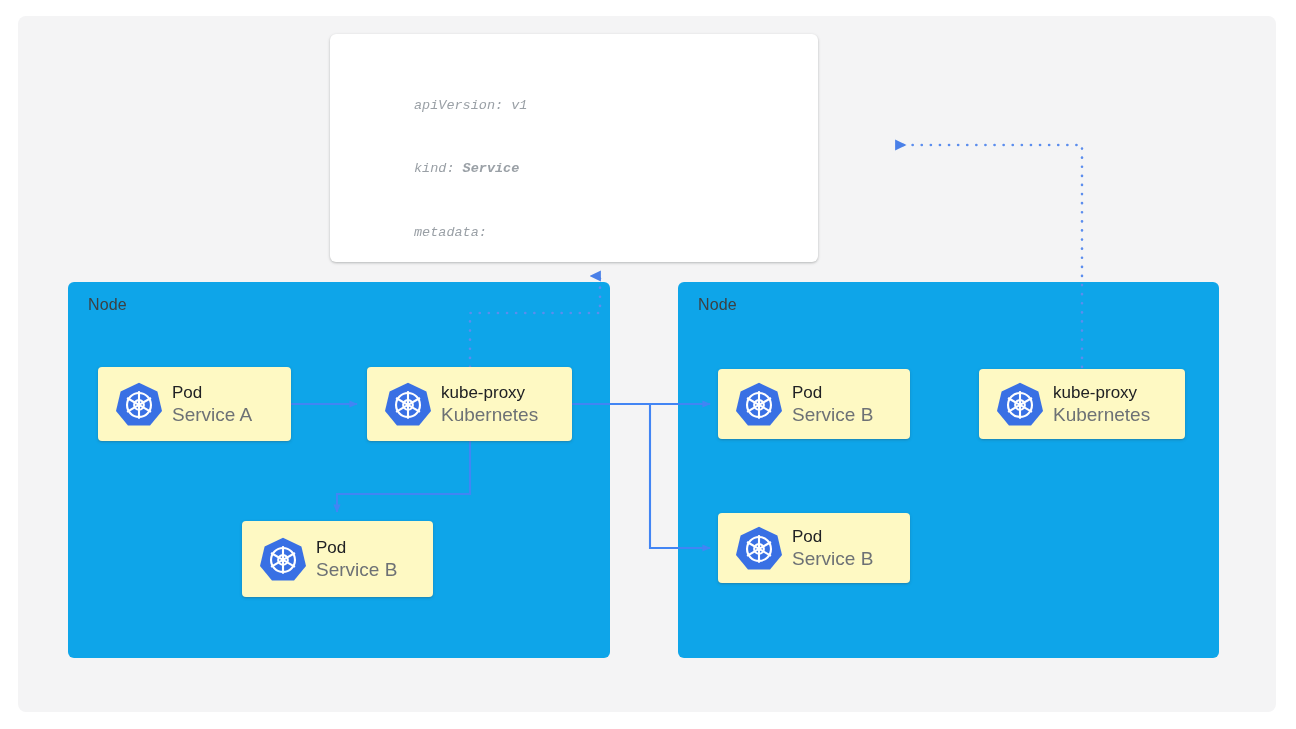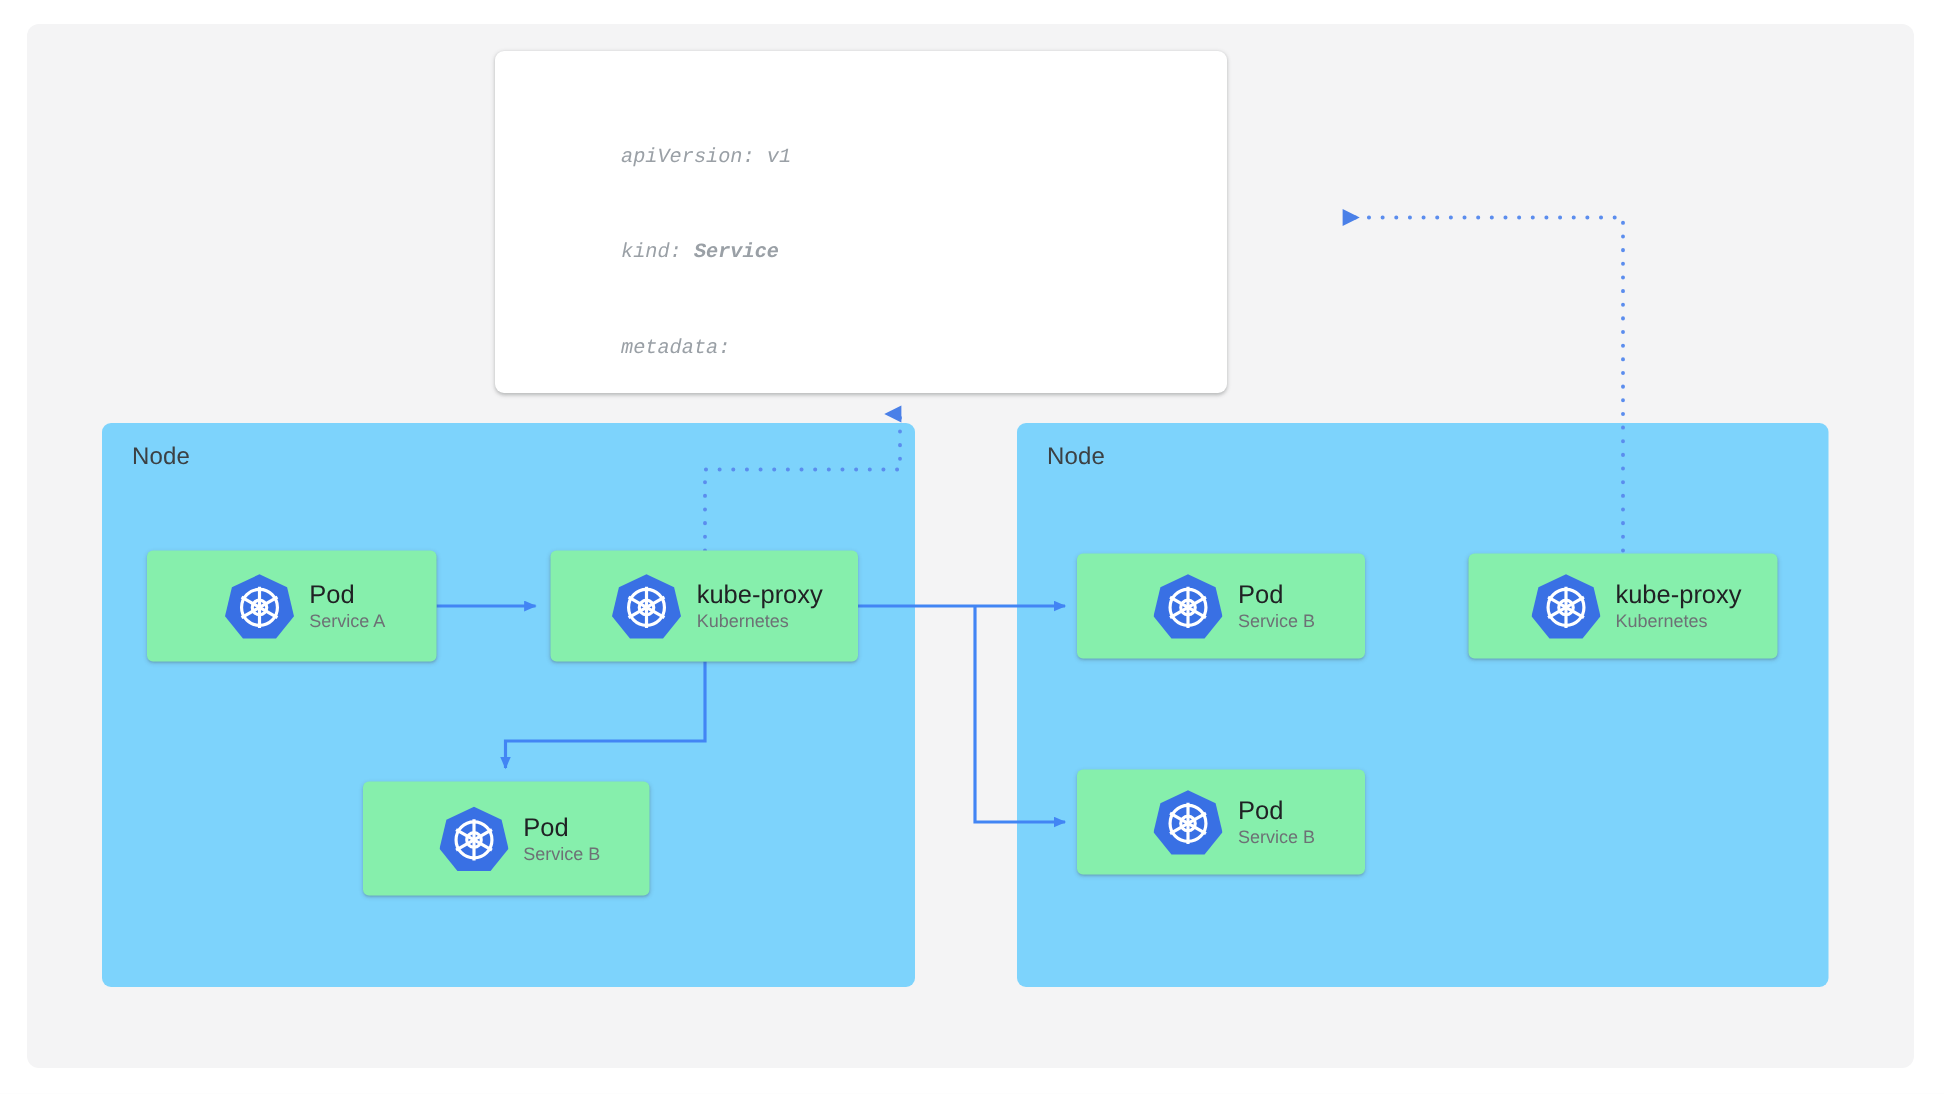--- a/index.html
+++ b/index.html
@@ -27,43 +27,42 @@
     top: 16px;
     width: 1258px;
     height: 696px;
     background: #f4f4f5;
     border-radius: 8px;
   }
 
   
   .node {
     position: absolute;
-    background: #7dd3fc;
+    background: #0ea5e9;
     border-radius: 6px;
   }
   .node-label {
     position: absolute;
     left: 20px;
     top: 14px;
     font-size: 16px;
     color: #3c4043;
     letter-spacing: 0.1px;
     white-space: nowrap;
   }
 
   
   .card {
     position: absolute;
-    background: #86efac;
+    background: #fef9c3;
     border-radius: 4px;
     box-shadow: 0 1px 3px rgba(60,64,67,0.26), 0 1px 1px rgba(60,64,67,0.10);
     display: flex;
     align-items: center;
     box-sizing: border-box;
-    justify-content: center;
   }
 
   .card .k8s-logo {
     flex: 0 0 auto;
     margin-left: 18px;
     margin-right: 10px;
     width: 46px;
     height: 46px;
     display: block;
   }
@@ -73,21 +72,21 @@
     flex-direction: column;
     justify-content: center;
     line-height: 1.25;
   }
   .card-title {
     font-size: 17px;
     color: #202124;
     white-space: nowrap;
   }
   .card-sub {
-    font-size: 12px;
+    font-size: 19px;
     color: #6d7175;
     white-space: nowrap;
   }
 
   
   .yaml-card {
     position: absolute;
     left: 330px;
     top: 34px;
     width: 488px;

